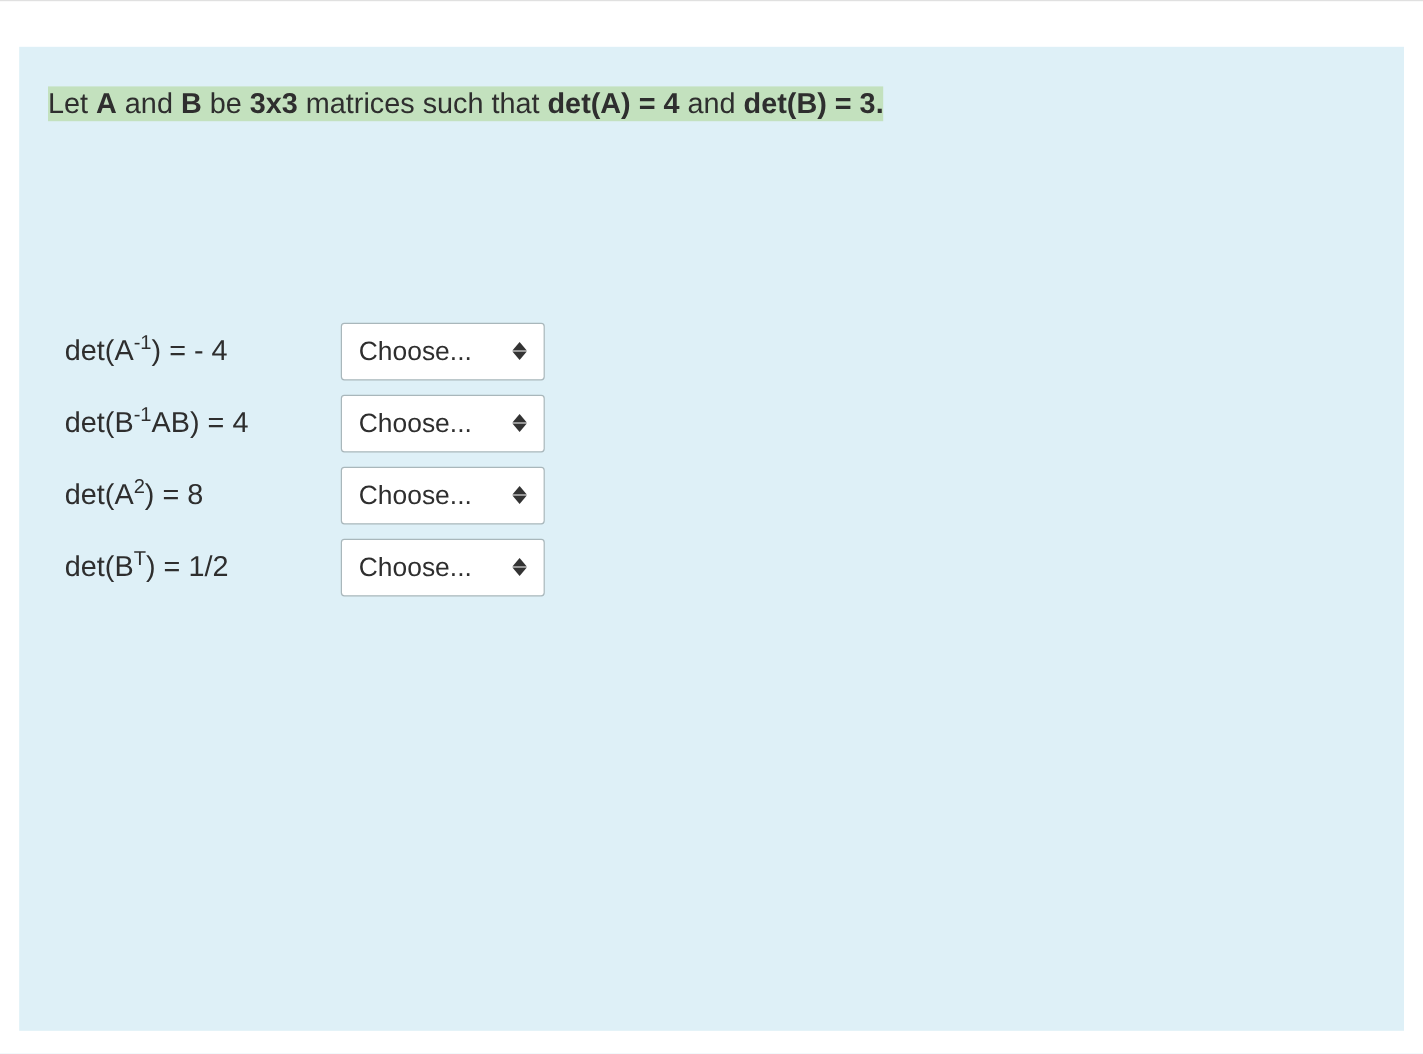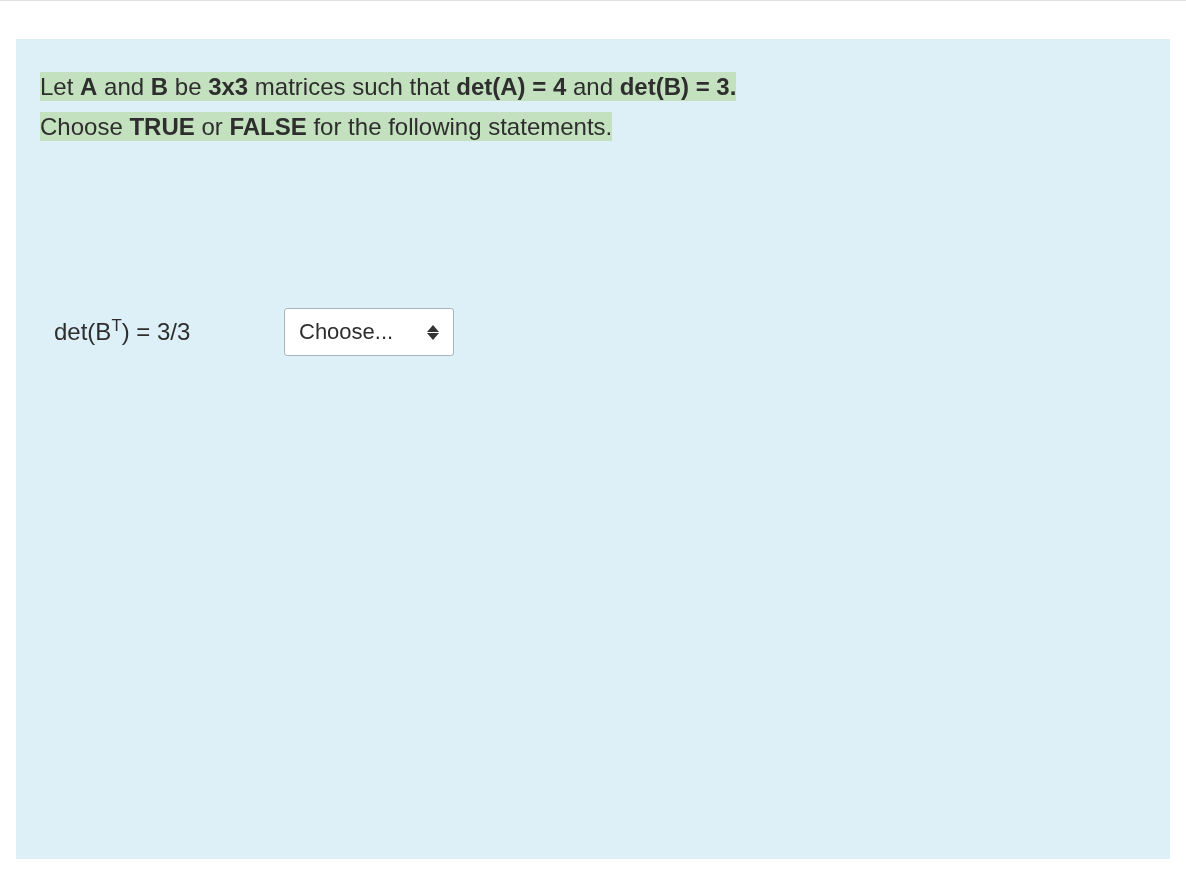--- a/index.html
+++ b/index.html
@@ -106,34 +106,64 @@
 <body>
 
 <div class="outer">
   <div class="panel">
 
     <div class="intro">
       <span class="hl">
         <span>Let </span><b>A</b><span> and </span><b>B</b><span> be </span><b>3x3</b><span> matrices such that </span><b>det(A) = 4</b><span> and </span><b>det(B) = 3.</b>
       </span>
       <br>
-      <span class="hl">
-        <span>Choose </span><b>TRUE</b><span> or </span><b>FALSE</b><span> for the following statements.</span>
-      </span>
     </div>
 
     <div class="questions">
 
+      <div class="row">
+        <div class="label-cell">
+          <span>det(A</span><sup>-1</sup><span>) = - 4</span>
+        </div>
+        <div class="select-cell">
+          <div class="select-box">
+            <span class="select-label">Choose...</span>
+            <span class="updown-icon"></span>
+          </div>
+        </div>
+      </div>
 
+      <div class="row">
+        <div class="label-cell">
+          <span>det(B</span><sup>-1</sup><span>AB) = 4</span>
+        </div>
+        <div class="select-cell">
+          <div class="select-box">
+            <span class="select-label">Choose...</span>
+            <span class="updown-icon"></span>
+          </div>
+        </div>
+      </div>
 
+      <div class="row">
+        <div class="label-cell">
+          <span>det(A</span><sup>2</sup><span>) = 8</span>
+        </div>
+        <div class="select-cell">
+          <div class="select-box">
+            <span class="select-label">Choose...</span>
+            <span class="updown-icon"></span>
+          </div>
+        </div>
+      </div>
 
 
       <div class="row">
         <div class="label-cell">
-          <span>det(B</span><sup>T</sup><span>) = 3/3</span>
+          <span>det(B</span><sup>T</sup><span>) = 1/2</span>
         </div>
         <div class="select-cell">
           <div class="select-box">
             <span class="select-label">Choose...</span>
             <span class="updown-icon"></span>
           </div>
         </div>
       </div>
 
 

